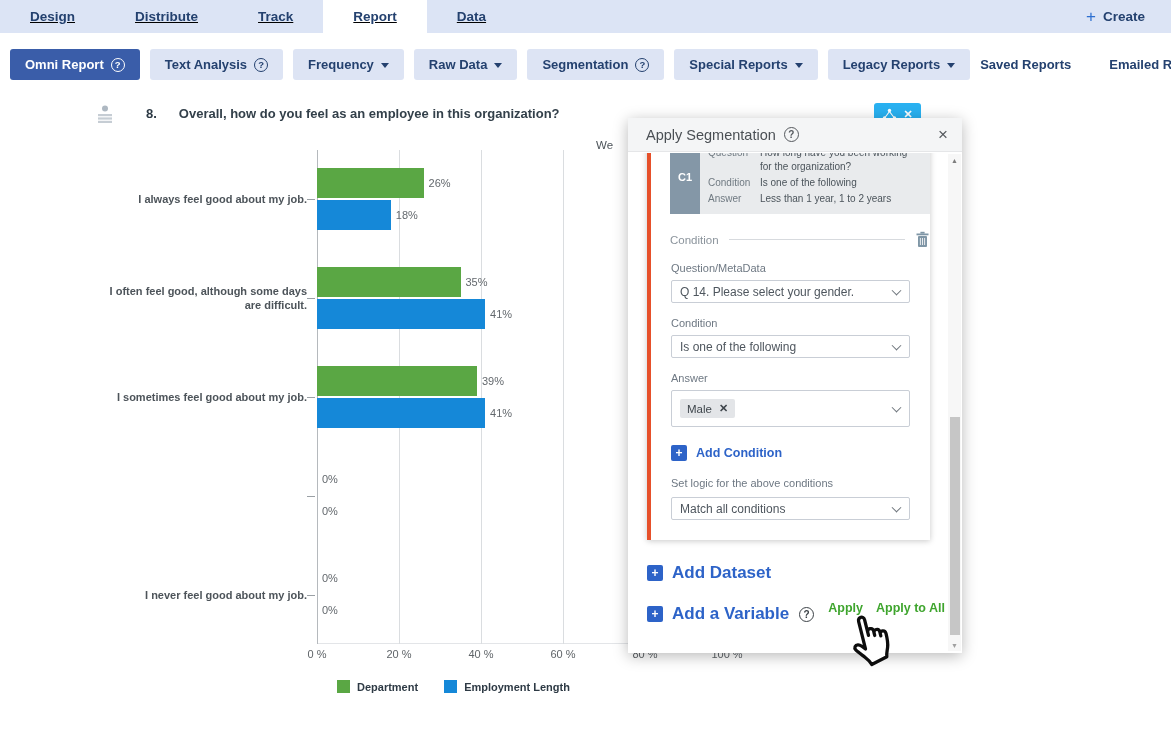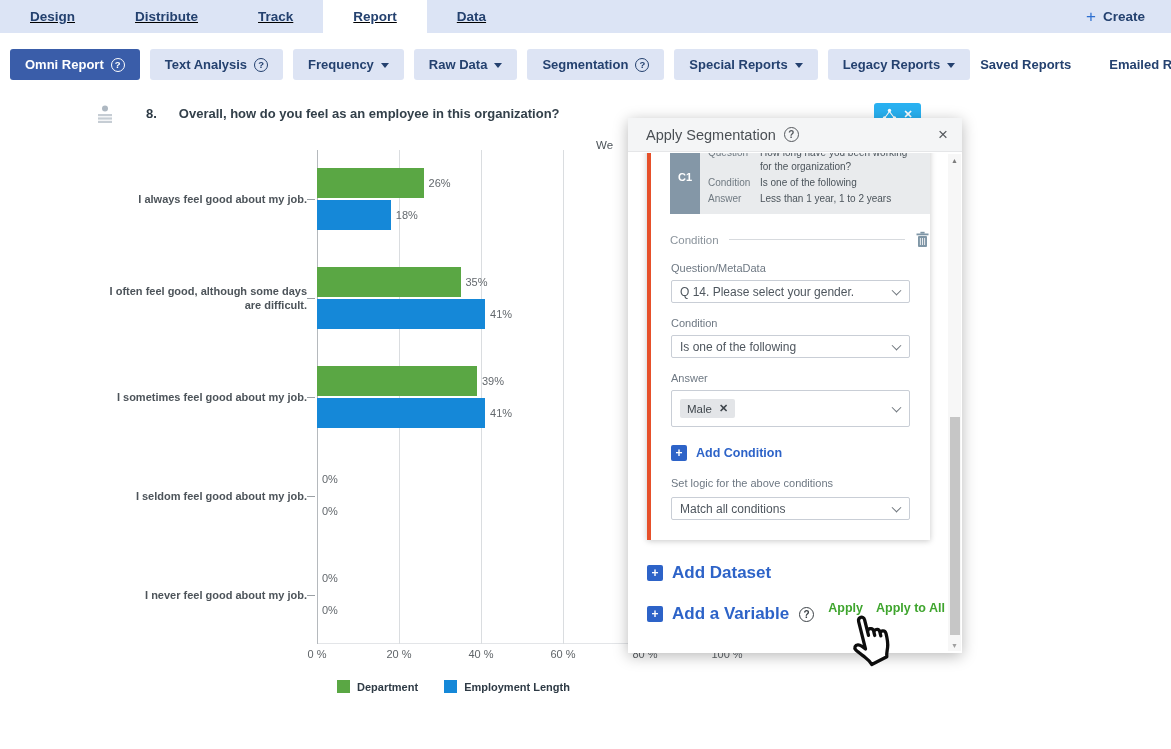--- a/index.html
+++ b/index.html
@@ -191,23 +191,20 @@
   <div class="cat-labels" id="cat-labels">
       <div class="cat-label" style="top: 0px; height: 98.8px;">
         <span>I always feel good about my job.</span>
       </div>
       <div class="cat-label" style="top: 98.8px; height: 98.8px;">
         <span>I often feel good, although some days are difficult.</span>
       </div>
       <div class="cat-label" style="top: 197.6px; height: 98.8px;">
         <span>I sometimes feel good about my job.</span>
       </div>
-      <div class="cat-label" style="top: 296.4px; height: 98.8px;">
-        <span>I seldom feel good about my job.</span>
-      </div>
       <div class="cat-label" style="top: 395.2px; height: 98.8px;">
         <span>I never feel good about my job.</span>
       </div>
     </div>
   <div class="tick-layer" id="tick-layer">
       <div class="cat-tick" style="top: 49.4px;"></div>
       <div class="cat-tick" style="top: 148.2px;"></div>
       <div class="cat-tick" style="top: 247px;"></div>
       <div class="cat-tick" style="top: 345.8px;"></div>
       <div class="cat-tick" style="top: 444.6px;"></div>

